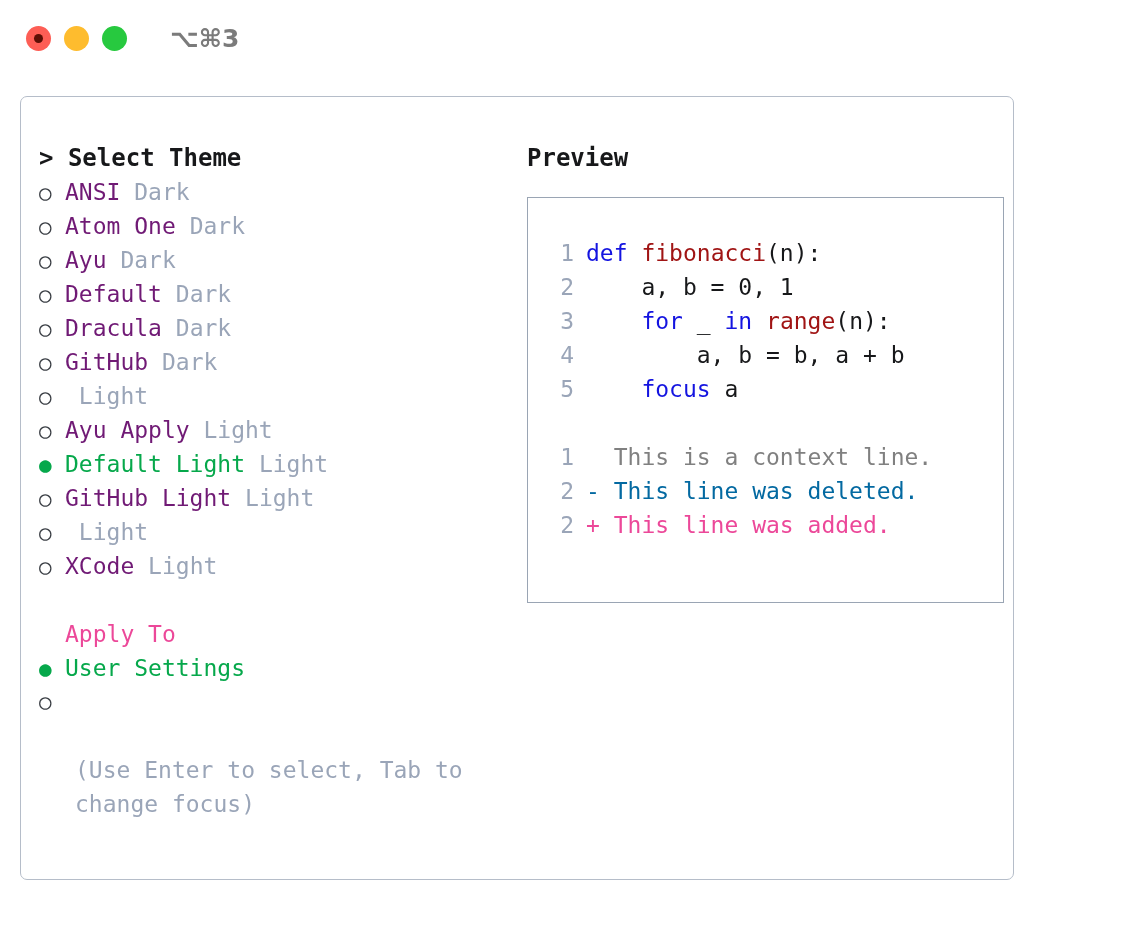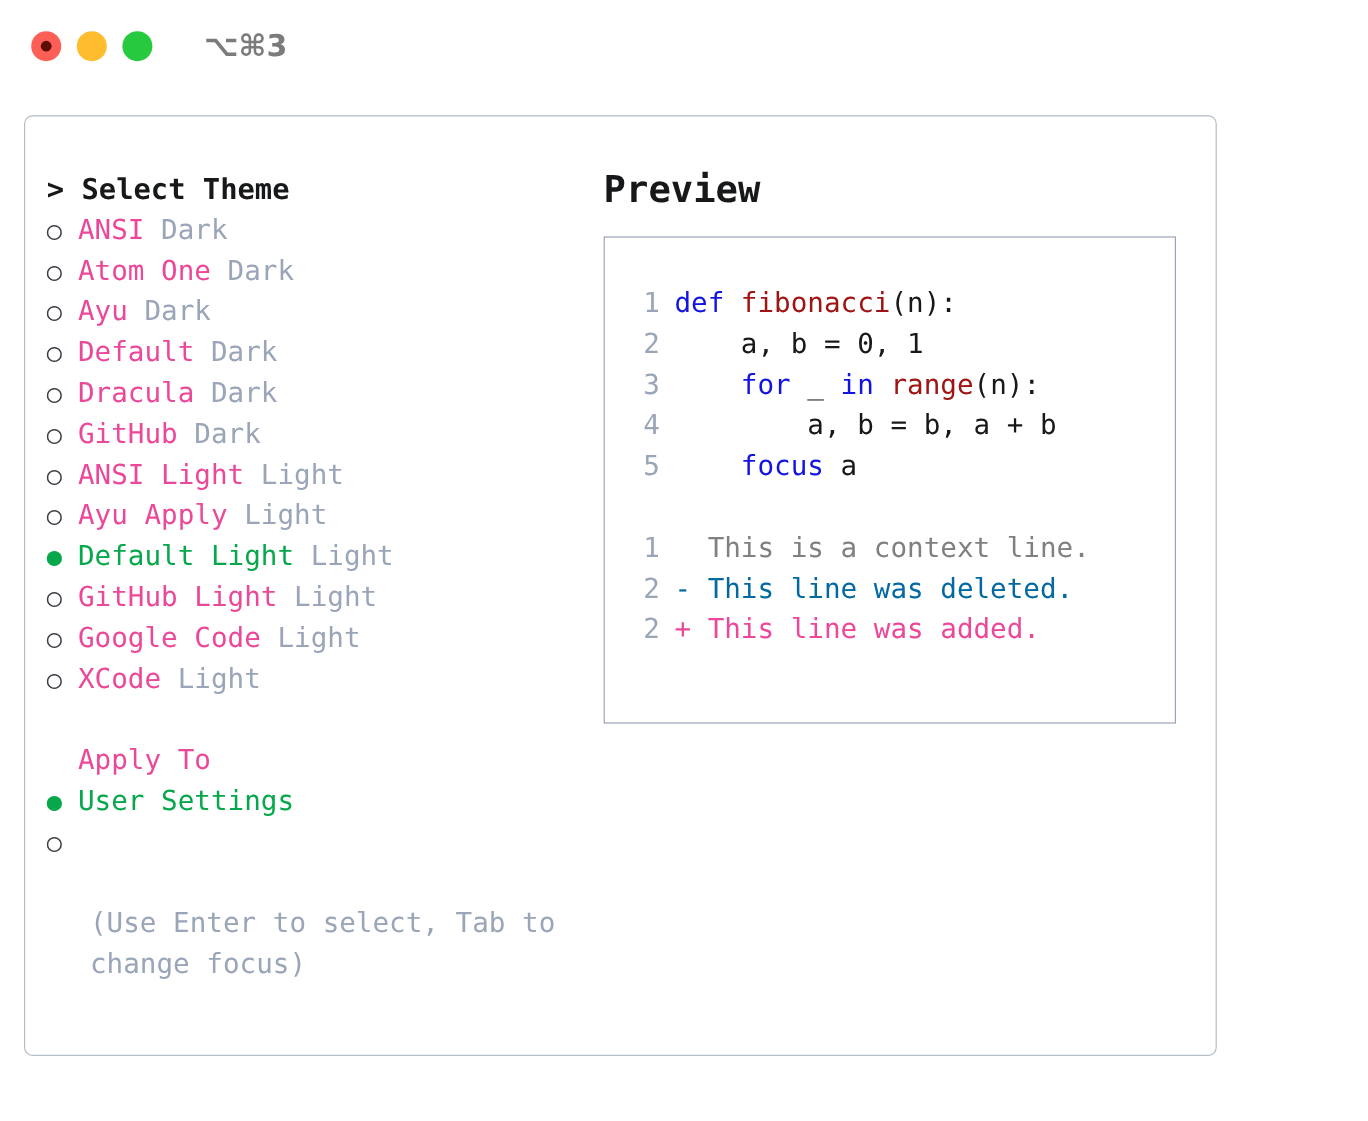--- a/index.html
+++ b/index.html
@@ -73,20 +73,21 @@
     height: 784px;
     border: 1.6px solid #b5bdc9;
     border-radius: 7px;
     box-sizing: border-box;
     background: #ffffff;
   }
 
   #columns {
     display: flex;
     padding: 44px 0 0 0;
+    gap: 24px;
   }
 
   
   #left-col {
     width: 462px;
     padding-left: 18px;
     box-sizing: border-box;
   }
 
   .list-head {
@@ -111,21 +112,21 @@
     flex: 0 0 26px;
     font-size: 21px;
     color: #3b3f45;
     line-height: 34px;
   }
   .marker.sel {
     color: #06a84b;
     font-size: 21px;
   }
   .row.selected .label { color: #06a84b; }
-  .label { color: #ec4899; }
+  .label { color: #701a75; }
   .suffix { color: #9aa5b8; }
   .spacer-row { height: 34px; }
 
   .section-head {
     display: flex;
     line-height: 34px;
     height: 34px;
     font-size: 23px;
     color: #ec4899;
     white-space: pre;
@@ -141,21 +142,21 @@
     word-break: break-word;
     margin-left: 36px;
   }
 
   
   #right-col {
     padding-left: 20px;
     box-sizing: border-box;
   }
   #preview-title {
-    font-size: 31px;
+    font-size: 24px;
     font-weight: bold;
     color: #17181a;
     line-height: 34px;
     margin-bottom: 22px;
   }
   #preview-box {
     width: 477px;
     height: 406px;
     border: 1.8px solid #9aa5b4;
     box-sizing: border-box;
@@ -208,25 +209,25 @@
 
         <div class="list-head">&gt; Select Theme</div>
 
         <div id="theme-rows">
             <div class="row"><span class="marker">○</span><span class="label">ANSI</span><span> </span><span class="suffix">Dark</span></div>
             <div class="row"><span class="marker">○</span><span class="label">Atom One</span><span> </span><span class="suffix">Dark</span></div>
             <div class="row"><span class="marker">○</span><span class="label">Ayu</span><span> </span><span class="suffix">Dark</span></div>
             <div class="row"><span class="marker">○</span><span class="label">Default</span><span> </span><span class="suffix">Dark</span></div>
             <div class="row"><span class="marker">○</span><span class="label">Dracula</span><span> </span><span class="suffix">Dark</span></div>
             <div class="row"><span class="marker">○</span><span class="label">GitHub</span><span> </span><span class="suffix">Dark</span></div>
-            <div class="row"><span class="marker">○</span><span class="label">ANSI Light</span><span> </span><span class="suffix">Light</span></div>
+            <div class="row"><span class="marker">○</span><span> </span><span class="suffix">Light</span></div>
             <div class="row"><span class="marker">○</span><span class="label">Ayu Apply</span><span> </span><span class="suffix">Light</span></div>
             <div class="row selected"><span class="marker sel">●</span><span class="label">Default Light</span><span> </span><span class="suffix">Light</span></div>
             <div class="row"><span class="marker">○</span><span class="label">GitHub Light</span><span> </span><span class="suffix">Light</span></div>
-            <div class="row"><span class="marker">○</span><span class="label">Google Code</span><span> </span><span class="suffix">Light</span></div>
+            <div class="row"><span class="marker">○</span><span> </span><span class="suffix">Light</span></div>
             <div class="row"><span class="marker">○</span><span class="label">XCode</span><span> </span><span class="suffix">Light</span></div>
           </div>
 
         <div class="spacer-row"></div>
 
         <div class="section-head">
           <span class="marker"> </span>
           <span>Apply To</span>
         </div>
 

